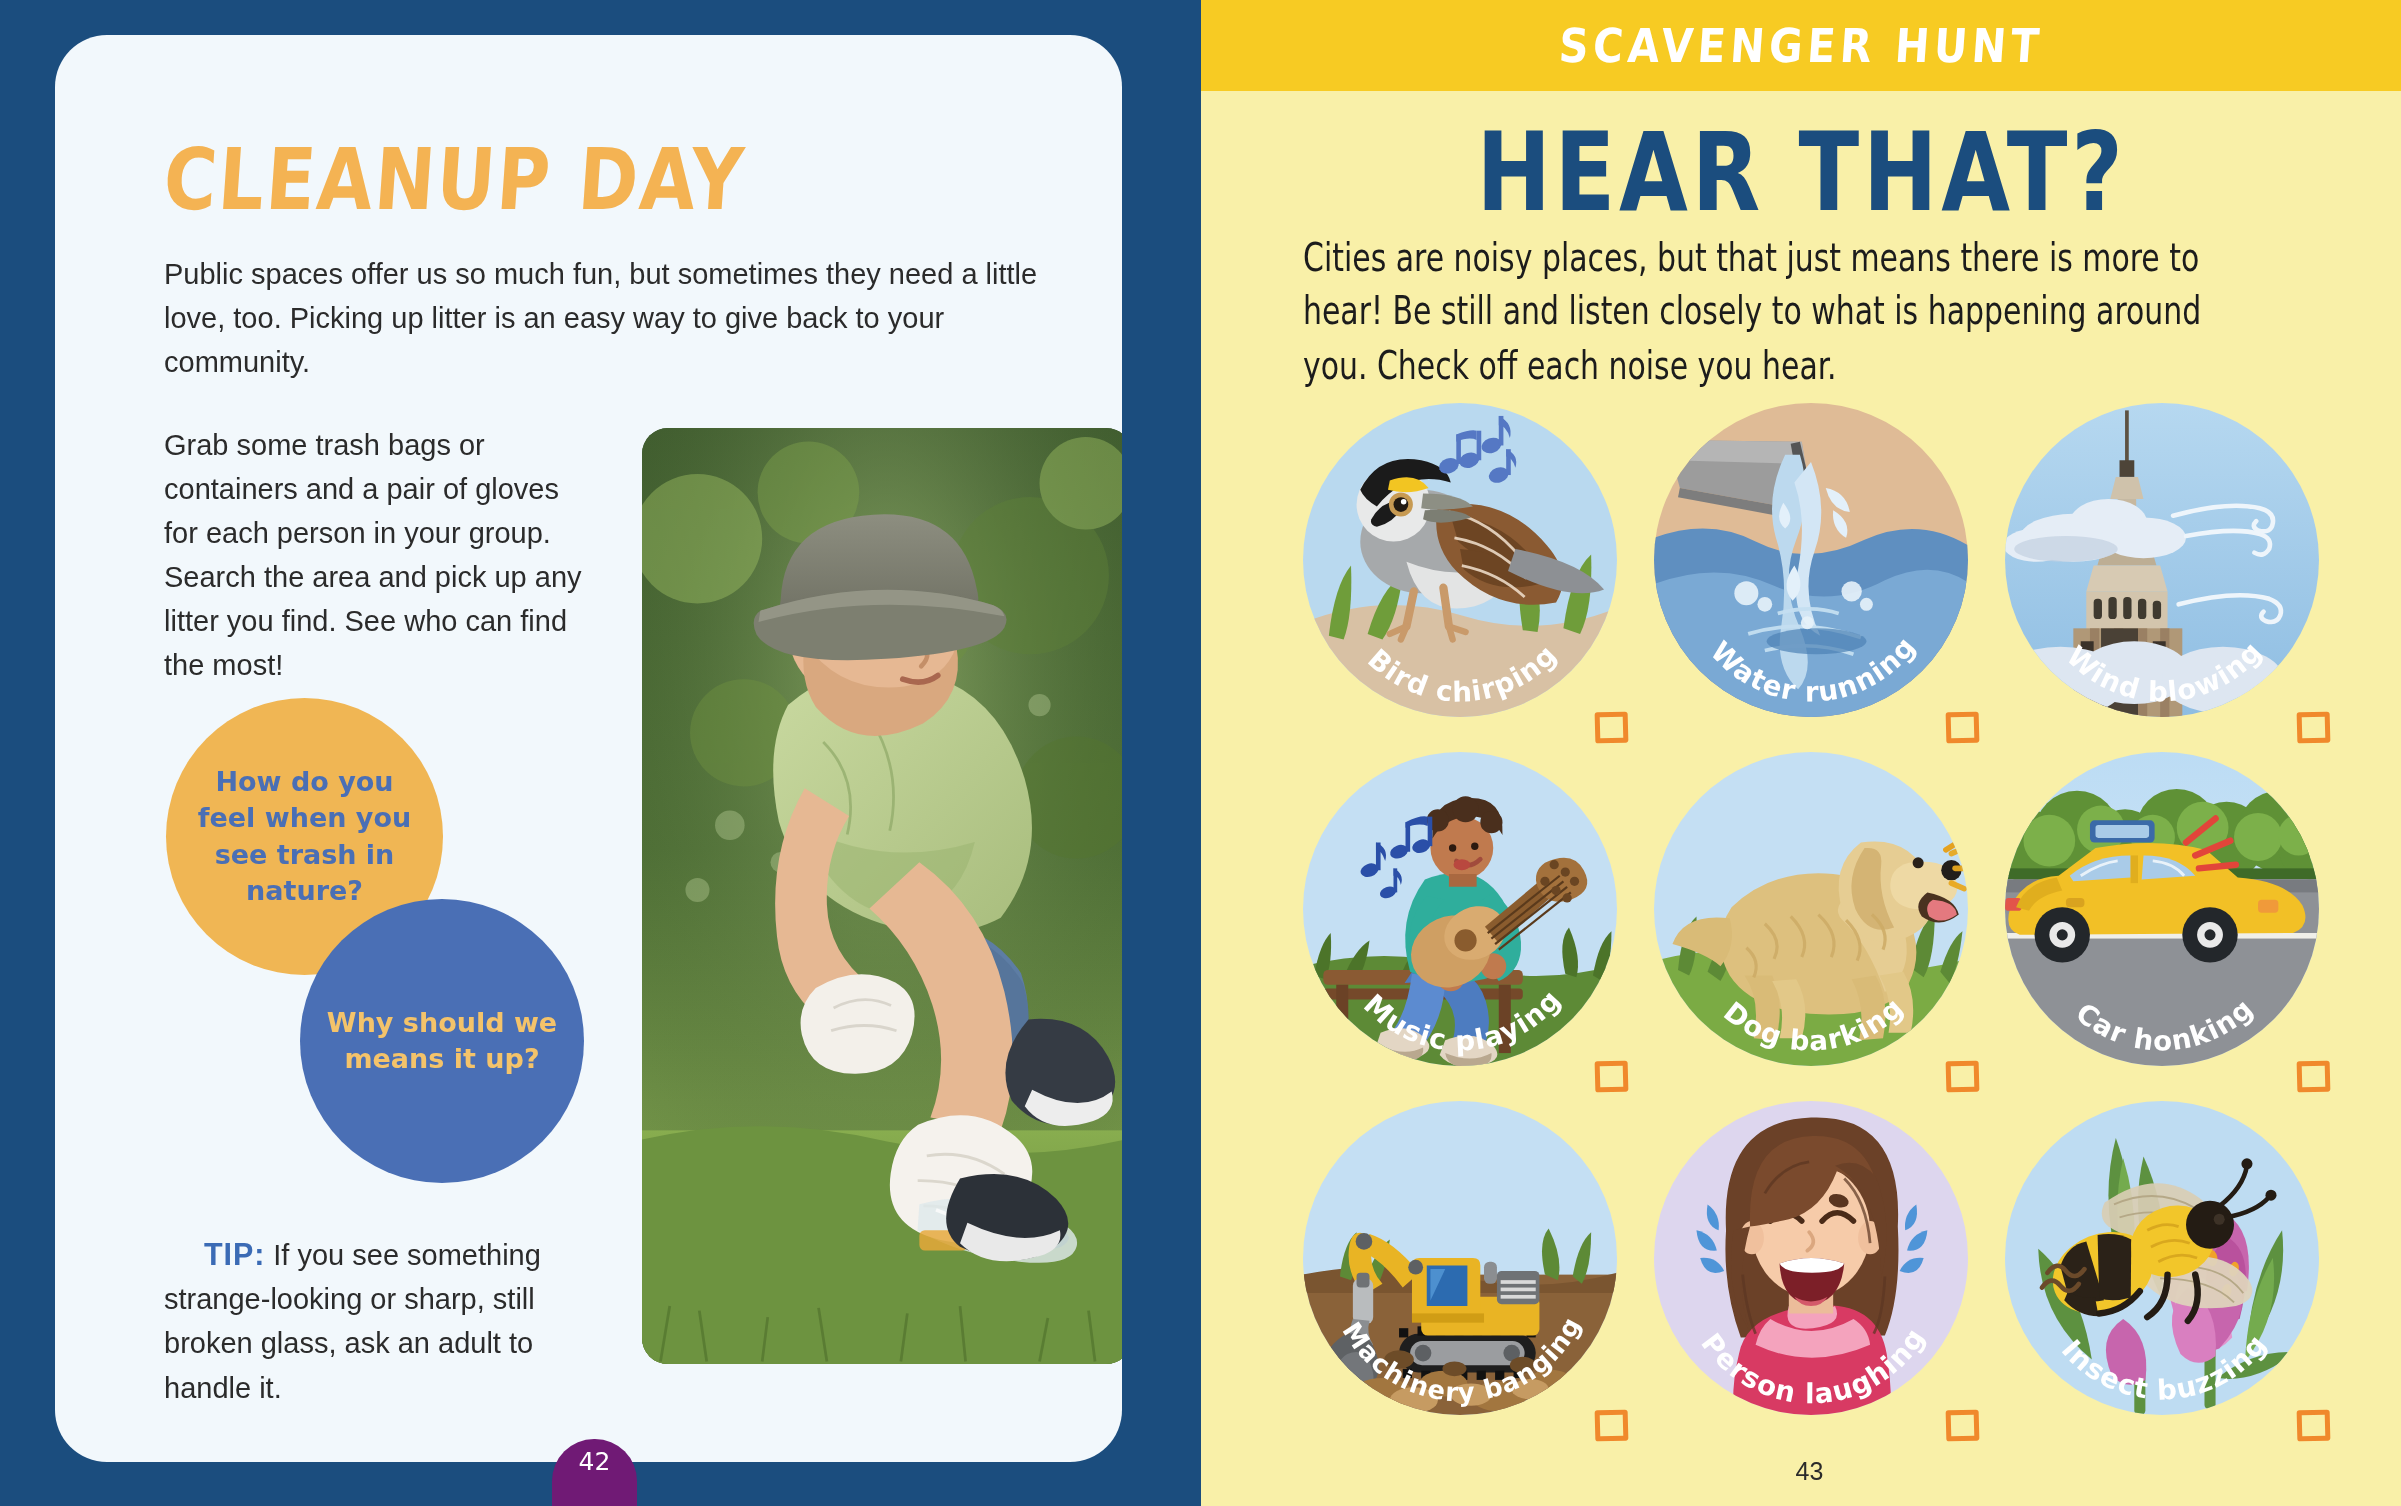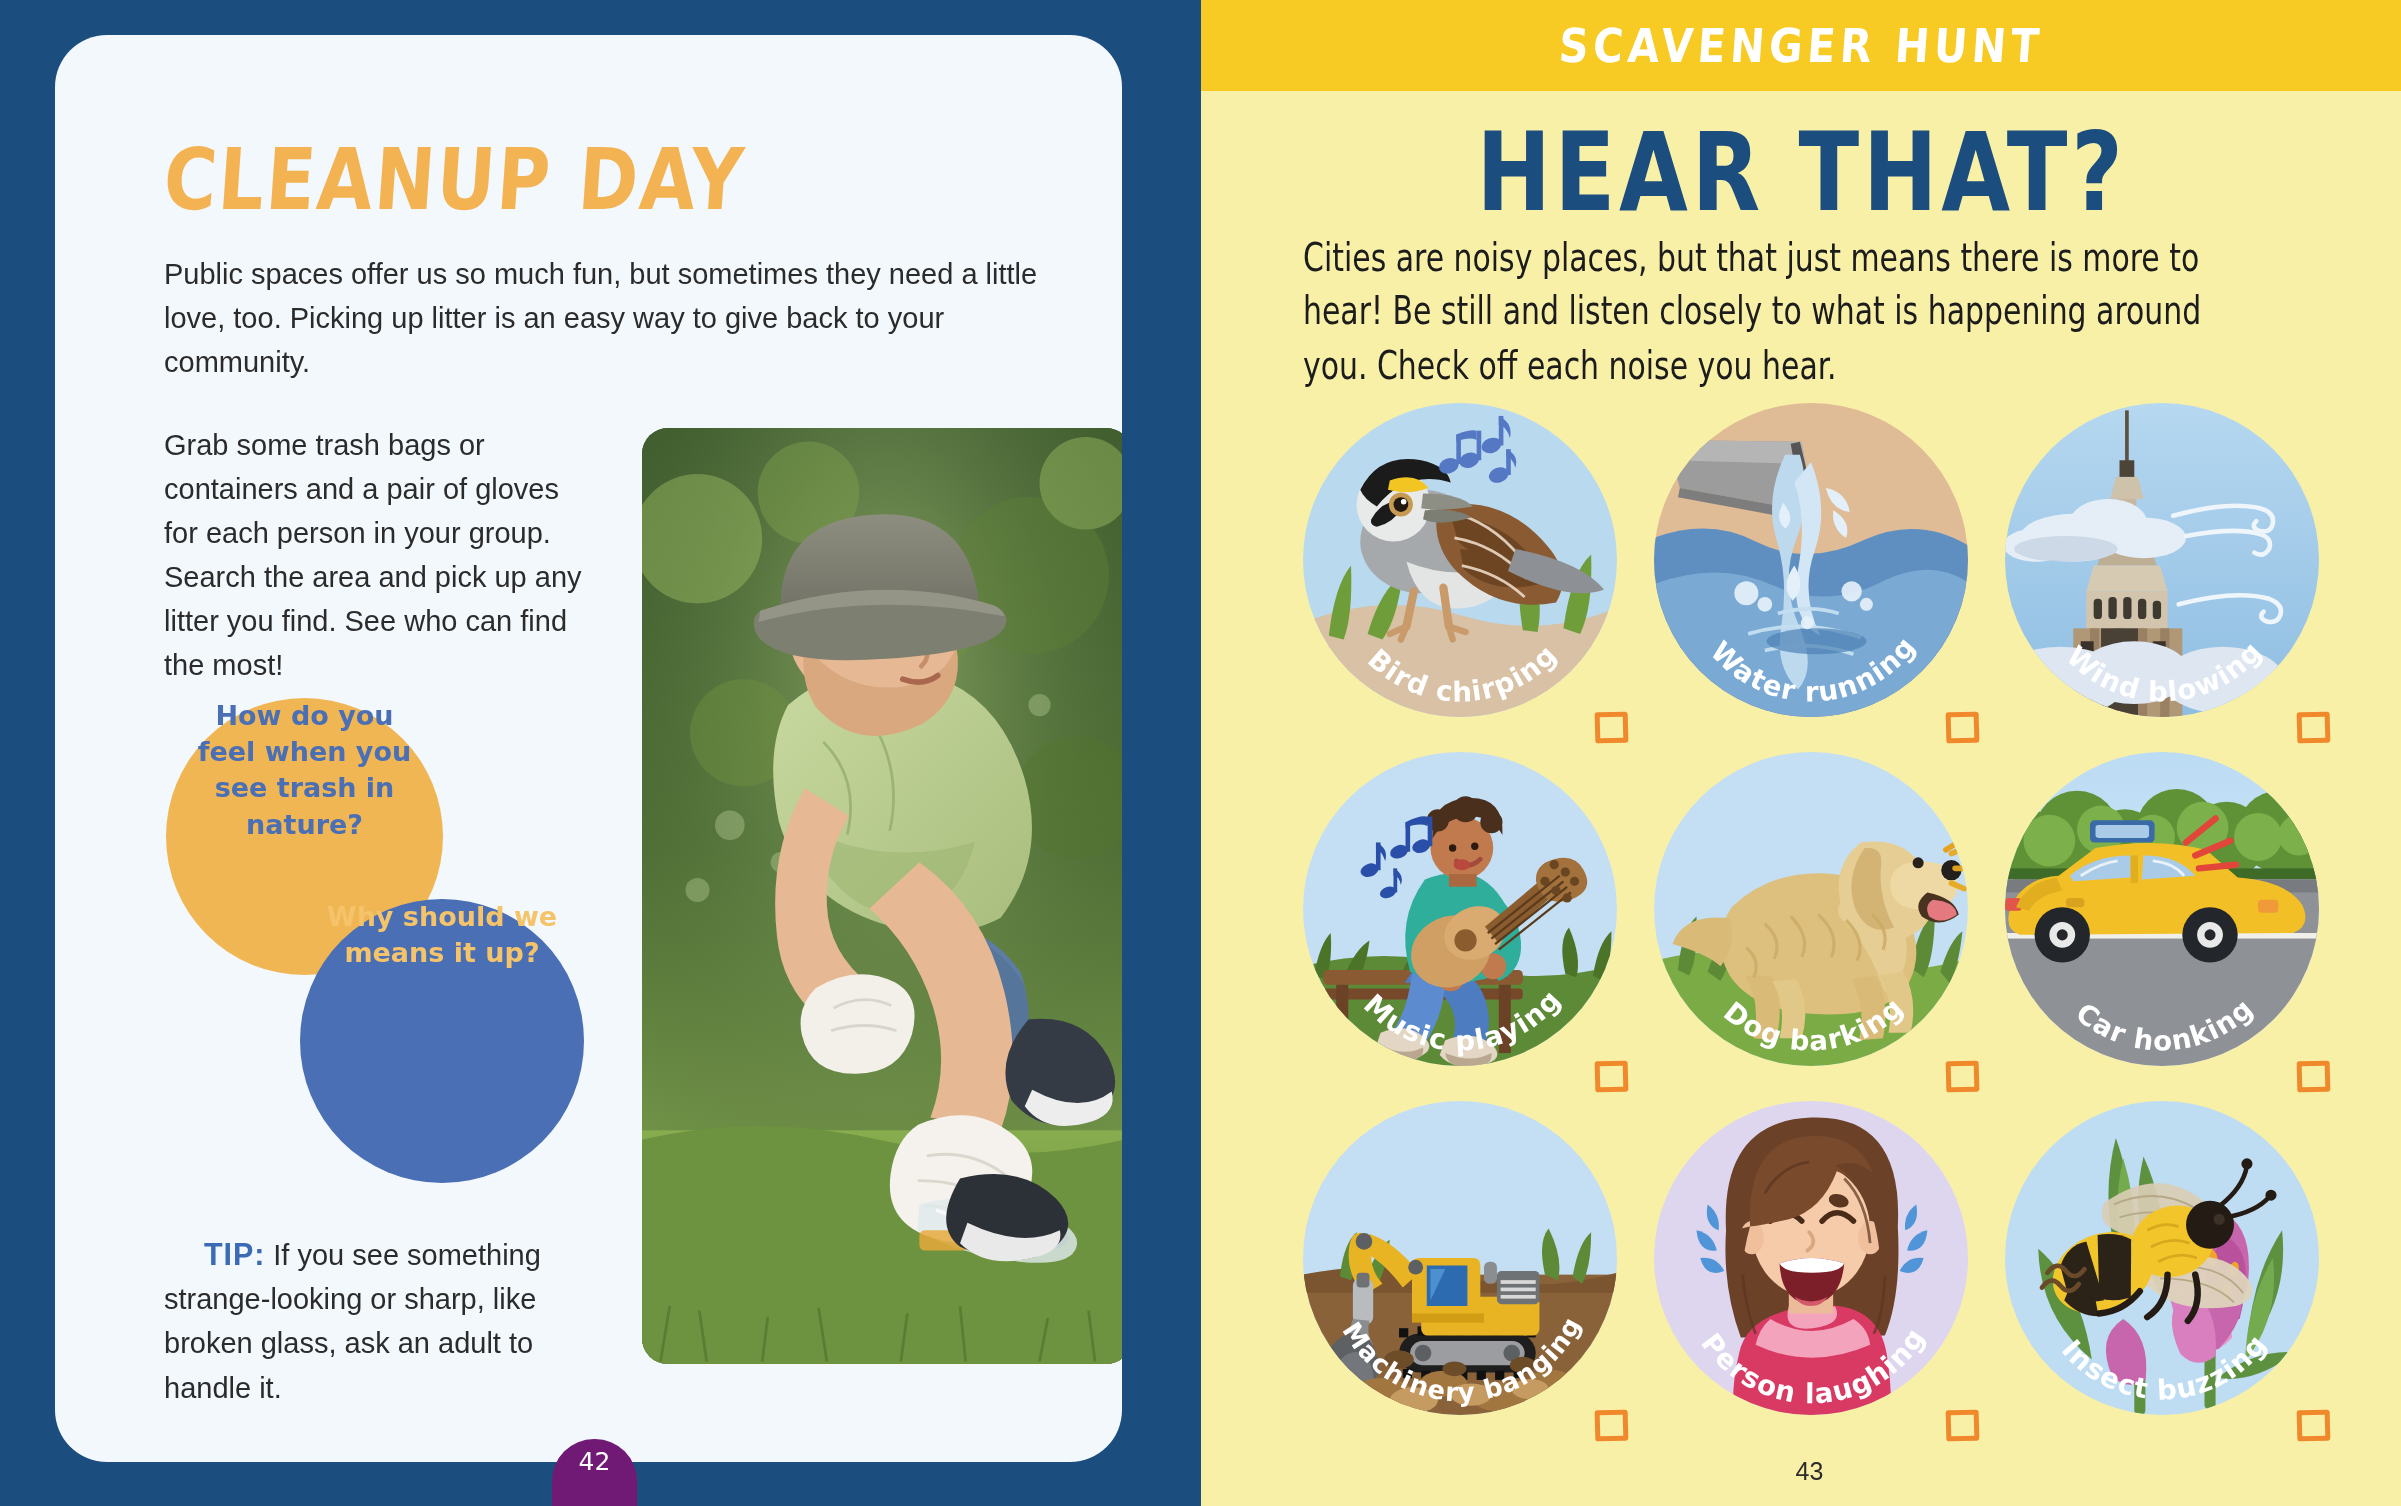--- a/index.html
+++ b/index.html
@@ -46,20 +46,21 @@
     color:#2b2b2b;
     font-family:"Liberation Sans", sans-serif;
   }
   .p1 { top:217px; }
   .p2 { top:388px; width:434px; }
 
   .bubble {
     position:absolute;
     border-radius:50%;
     display:flex;
+    align-items:center;
     justify-content:center;
     text-align:center;
     font-weight:bold;
     line-height:1.34;
   }
   .bubble-orange {
     left:111px; top:663px;
     width:277px; height:277px;
     background:#f0b654;
     color:#4a6fb5;
@@ -359,21 +360,21 @@
       </div>
 
       <div class="bubble bubble-orange">
         <span>How do you feel when you see trash in nature?</span>
       </div>
       <div class="bubble bubble-blue">
         <span>Why should we means it up?</span>
       </div>
 
       <div class="tip-block">
-        <span class="tip-label">TIP:</span><span> If you see something strange-looking or sharp, like broken glass, ask an adult to handle it.</span>
+        <span class="tip-label">TIP:</span><span> If you see something strange-looking or sharp, still broken glass, ask an adult to handle it.</span>
       </div>
     </div>
 
     <div class="page-num-left">42</div>
   </div>
 
   <div class="right-page">
 
     <div class="banner">
       <div class="banner-text">SCAVENGER HUNT</div>

